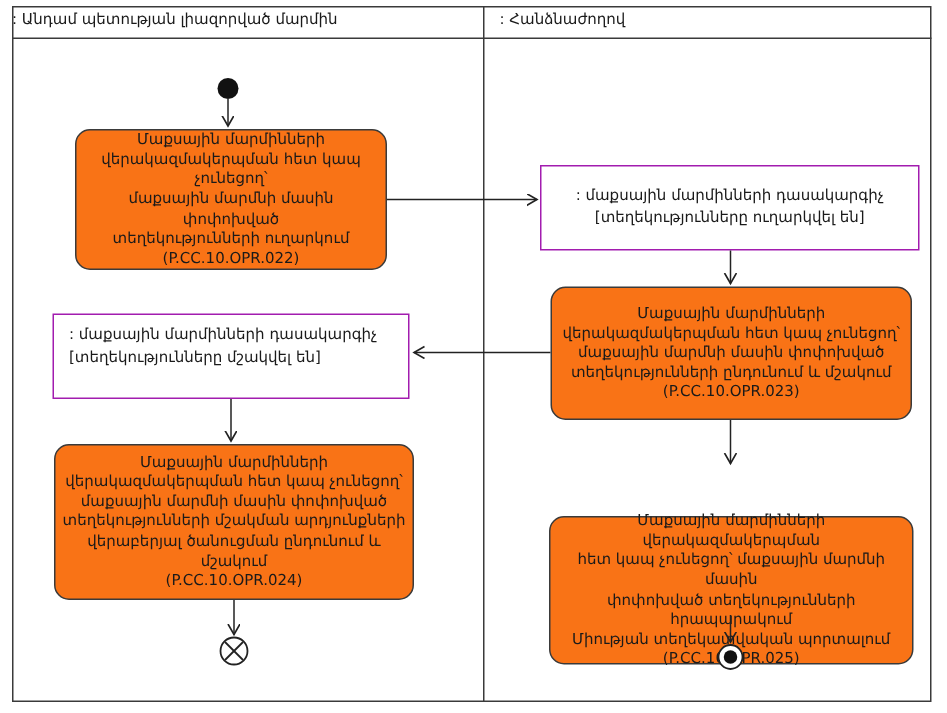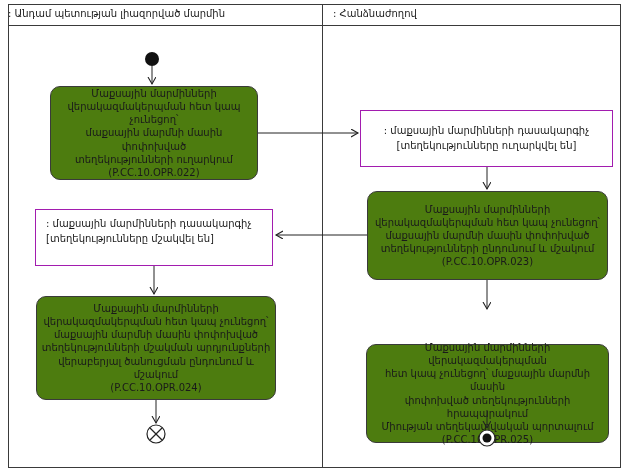--- a/index.html
+++ b/index.html
@@ -17,21 +17,21 @@
   }
   .vdiv{
     position:absolute;left:322px;top:4px;width:1px;height:464px;background:#3a3a3a;
   }
   .lane-title{
     position:absolute;top:8px;font-size:10px;text-align:left;white-space:nowrap;
   }
   .lane-title.left{left:8px;width:314px;}
   .lane-title.right{left:322px;width:301px;padding-left:11px;}
   .action{
-    position:absolute;border:1px solid #3a3a3a;border-radius:10px;background:#4d7c0f;
+    position:absolute;border:1px solid #3a3a3a;border-radius:10px;background:#f97316;
     display:flex;align-items:center;justify-content:center;text-align:center;
     font-size:10px;line-height:1.32;white-space:pre-line;
     padding:2px 4px;box-sizing:border-box;
   }
   .objnode{
     position:absolute;border:1px solid #a21caf;background:#ffffff;
     font-size:10px;line-height:1.45;white-space:pre-line;box-sizing:border-box;
   }
   .objnode.left-style{text-align:left;padding:7px 0 0 10px;}
   .objnode.center-style{display:flex;align-items:center;justify-content:center;text-align:center;}

